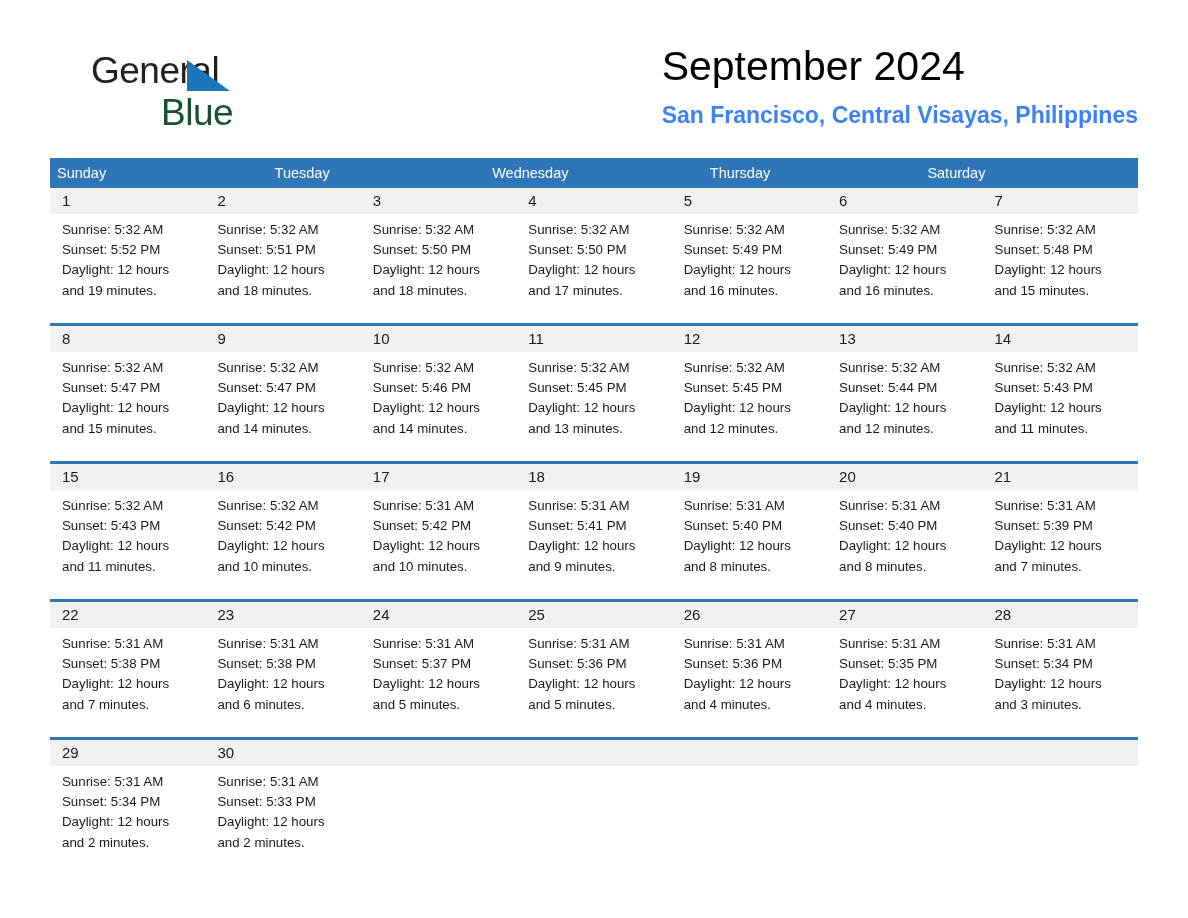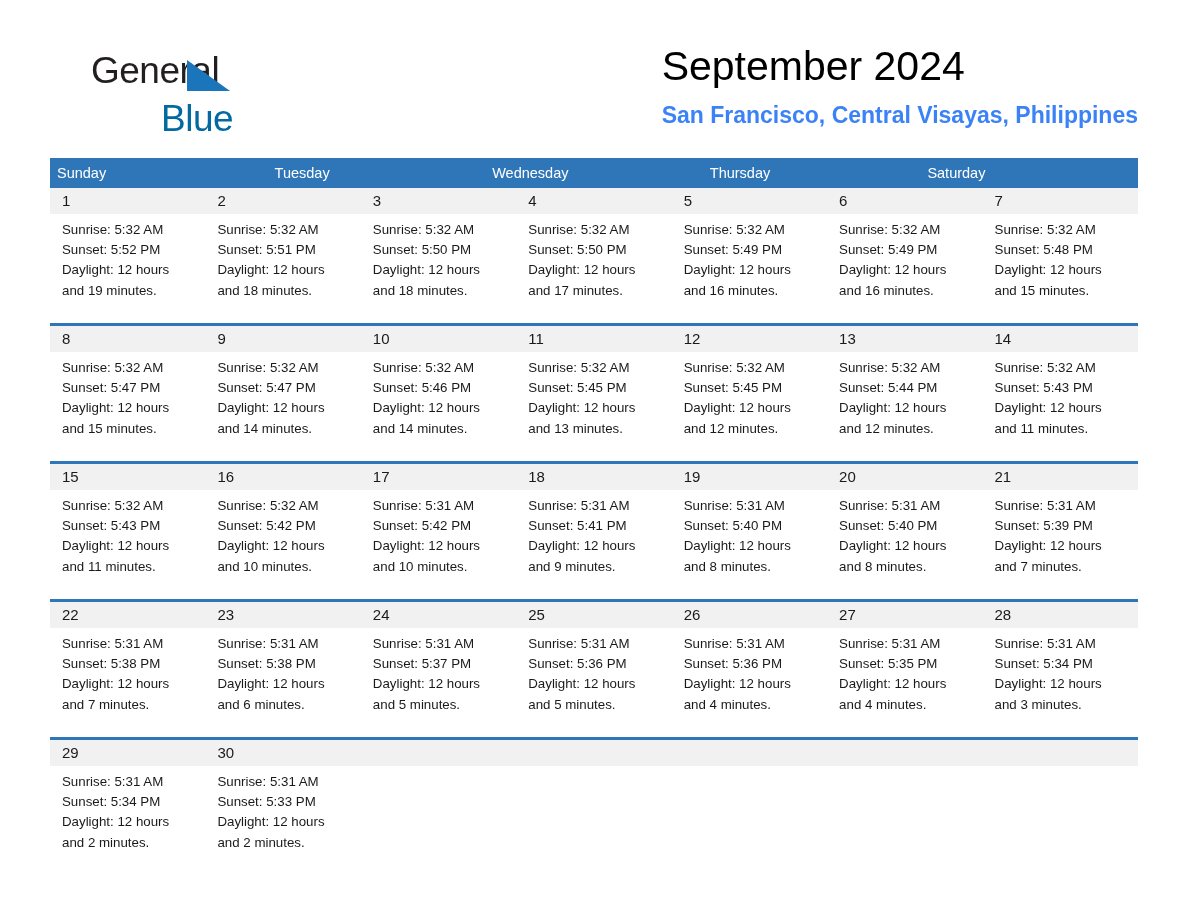--- a/index.html
+++ b/index.html
@@ -51,24 +51,24 @@
     left: 96px;
     top: 10px;
     width: 0;
     height: 0;
     border-left: 43px solid #1b75bb;
     border-top: 31px solid transparent;
   }
   .logo-blue {
     position: absolute;
     left: 70px;
-    top: 48px;
+    top: 42px;
     font-size: 37px;
     letter-spacing: -0.5px;
-    color: #0369a1;
+    color: #14532d;
     font-family: "Liberation Sans", sans-serif;
   }
   .title-block {
     position: absolute;
     right: 0;
     top: 0;
     text-align: left;
   }
   .cal-title {
     font-size: 41px;

